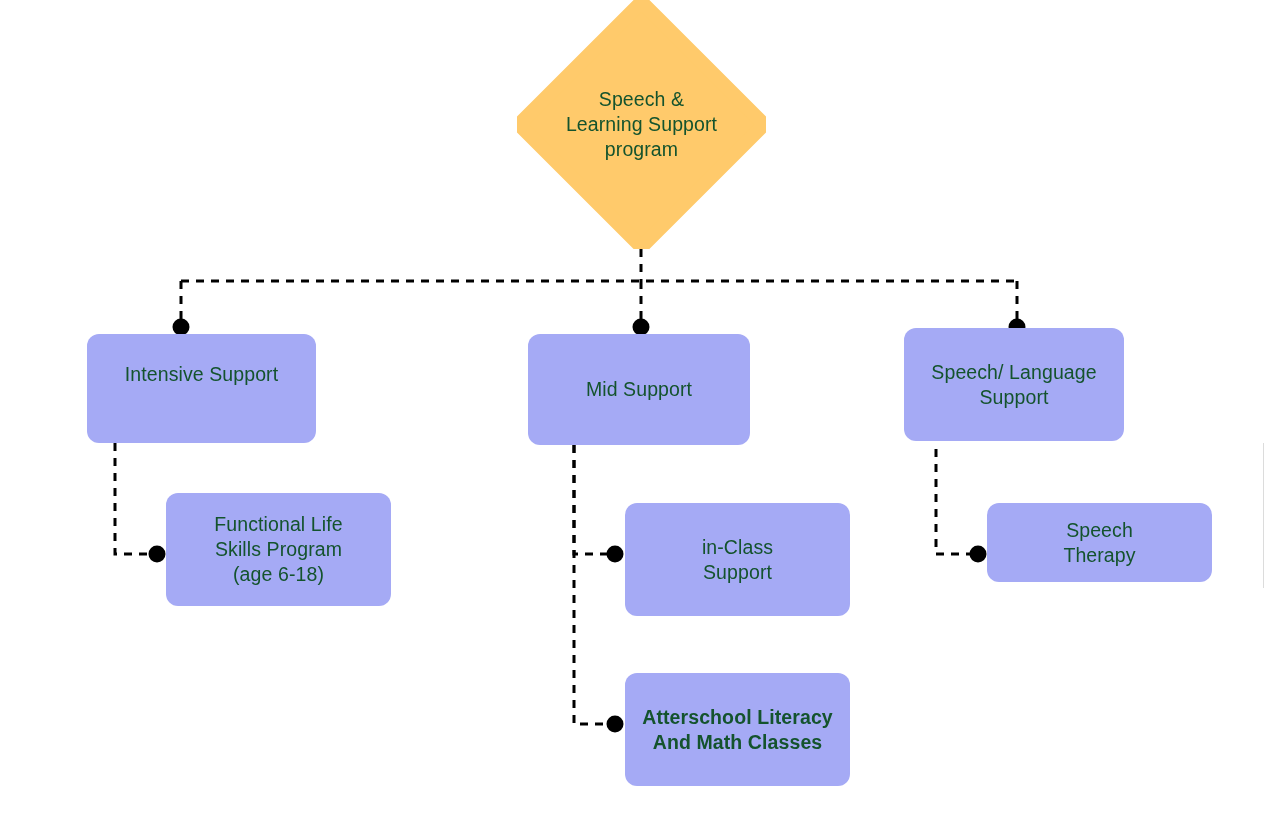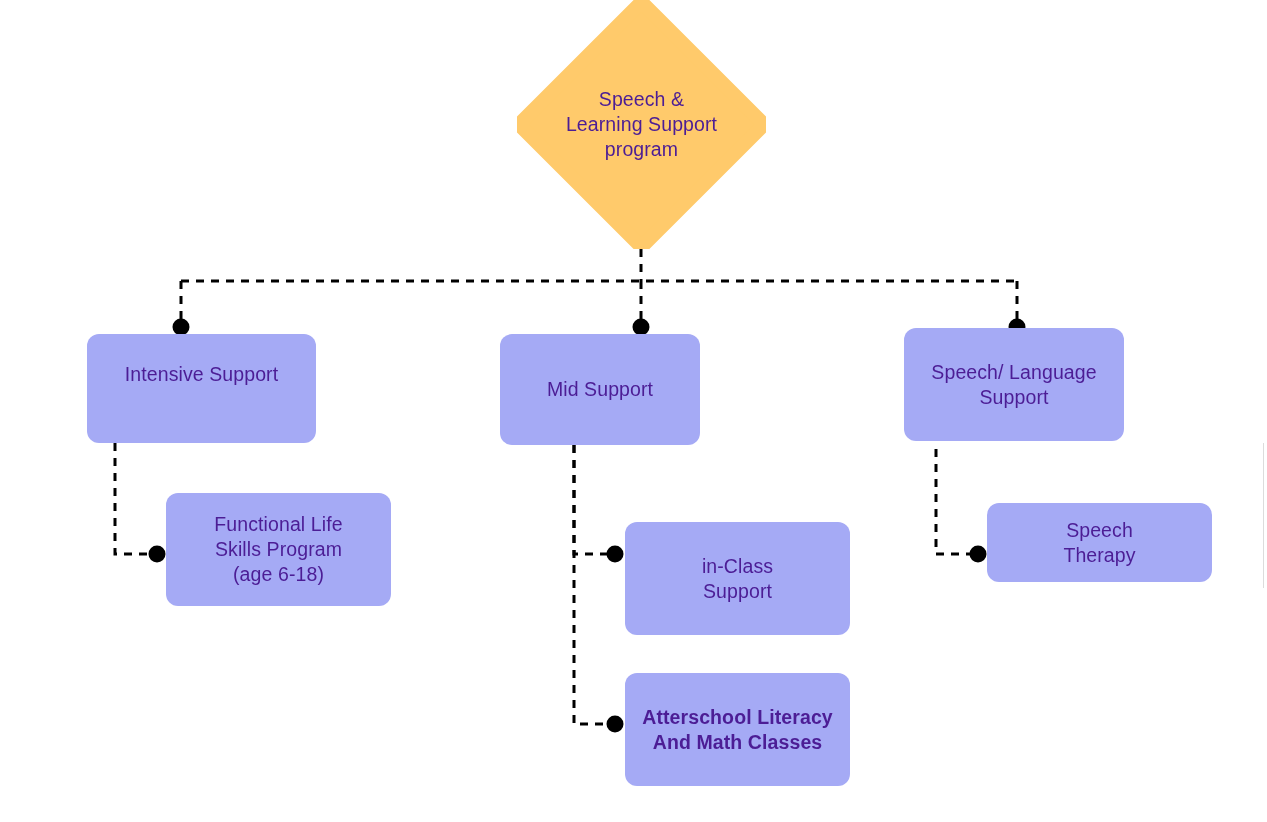--- a/index.html
+++ b/index.html
@@ -26,21 +26,21 @@
     height: 822px;
     pointer-events: none;
   }
   .node {
     position: absolute;
     box-sizing: border-box;
     display: flex;
     align-items: center;
     justify-content: center;
     text-align: center;
-    color: #4c1d95;
+    color: #14532d;
     line-height: 1.28;
     letter-spacing: 0.1px;
     white-space: pre-line;
   }
   .node-rect {
     background: #a5aaf5;
     border-radius: 12px;
     font-size: 19.5px;
   }
   .node-diamond {
@@ -116,36 +116,36 @@
     </svg>
     <div class="diamond-label">Speech &amp;
 Learning Support
 program</div>
   </div>
 
   <div class="node node-rect align-upper" style="left:87px; top:334px; width:229px; height:109px;">
     <div class="rect-label">Intensive Support</div>
   </div>
 
-  <div class="node node-rect" style="left:500px; top:334px; width:200px; height:111px;">
+  <div class="node node-rect" style="left:528px; top:334px; width:222px; height:111px;">
     <div class="rect-label">Mid Support</div>
   </div>
 
   <div class="node node-rect" style="left:904px; top:328px; width:220px; height:113px;">
     <div class="rect-label">Speech/ Language
 Support</div>
   </div>
 
   <div class="node node-rect" style="left:166px; top:493px; width:225px; height:113px;">
     <div class="rect-label">Functional Life
 Skills Program
 (age 6-18)</div>
   </div>
 
-  <div class="node node-rect" style="left:625px; top:503px; width:225px; height:113px;margin-top:19px;">
+  <div class="node node-rect" style="left:625px; top:503px; width:225px; height:113px;">
     <div class="rect-label">in-Class
 Support</div>
   </div>
 
   <div class="node node-rect" style="left:987px; top:503px; width:225px; height:79px;">
     <div class="rect-label">Speech
 Therapy</div>
   </div>
 
   <div class="node node-rect" style="left:625px; top:673px; width:225px; height:113px;font-weight:bold;">

